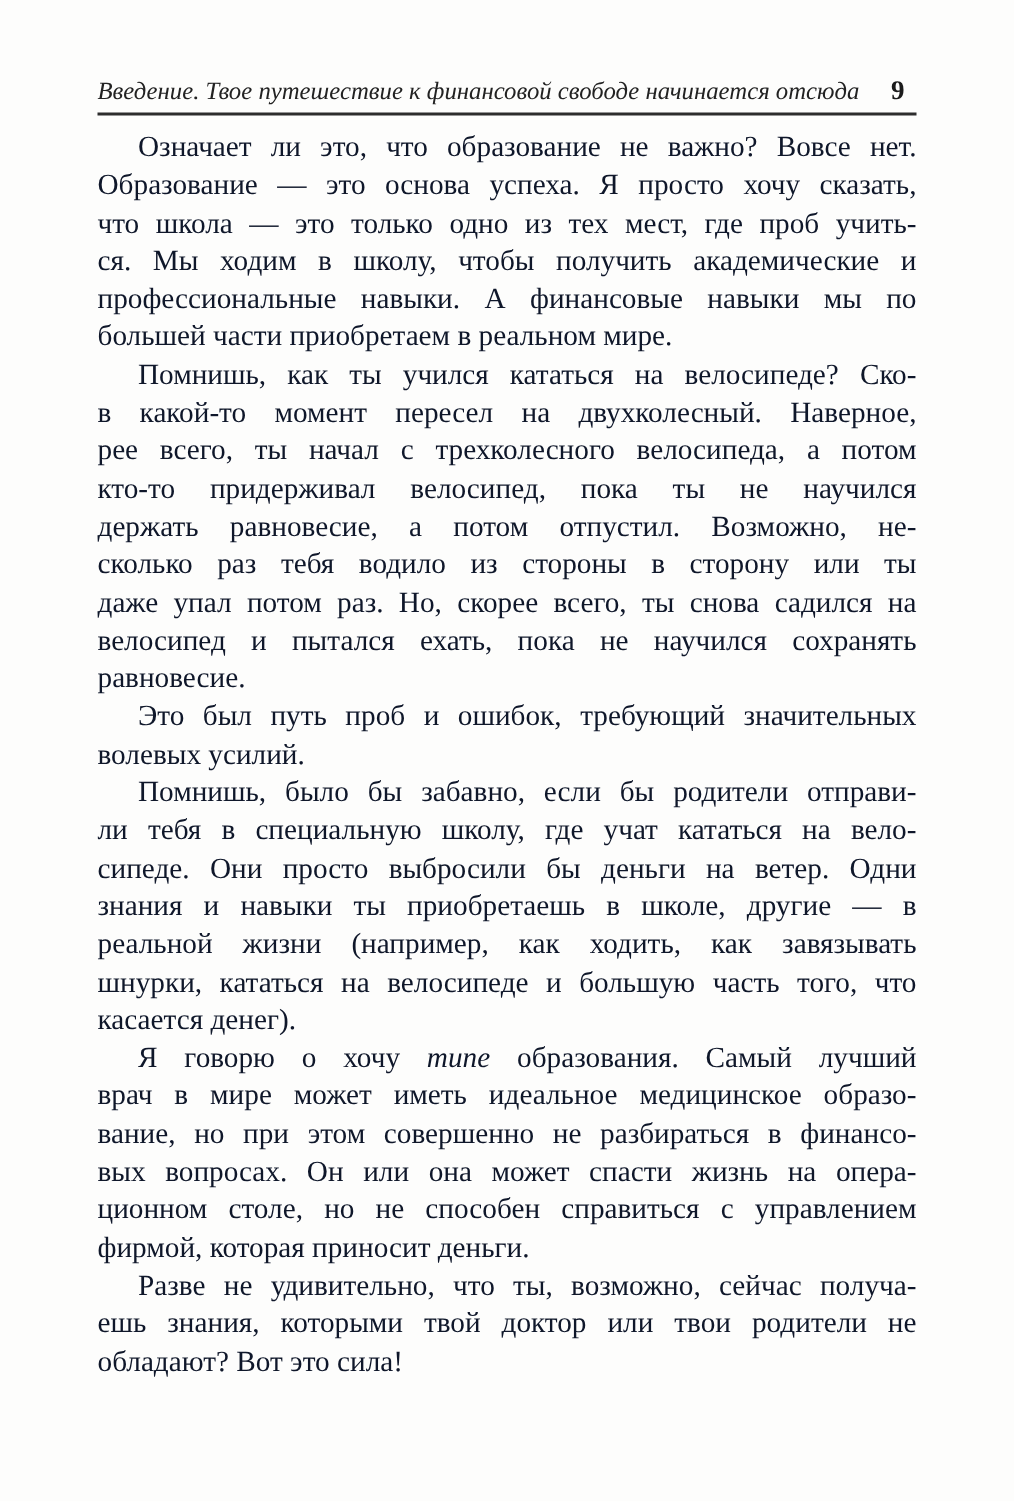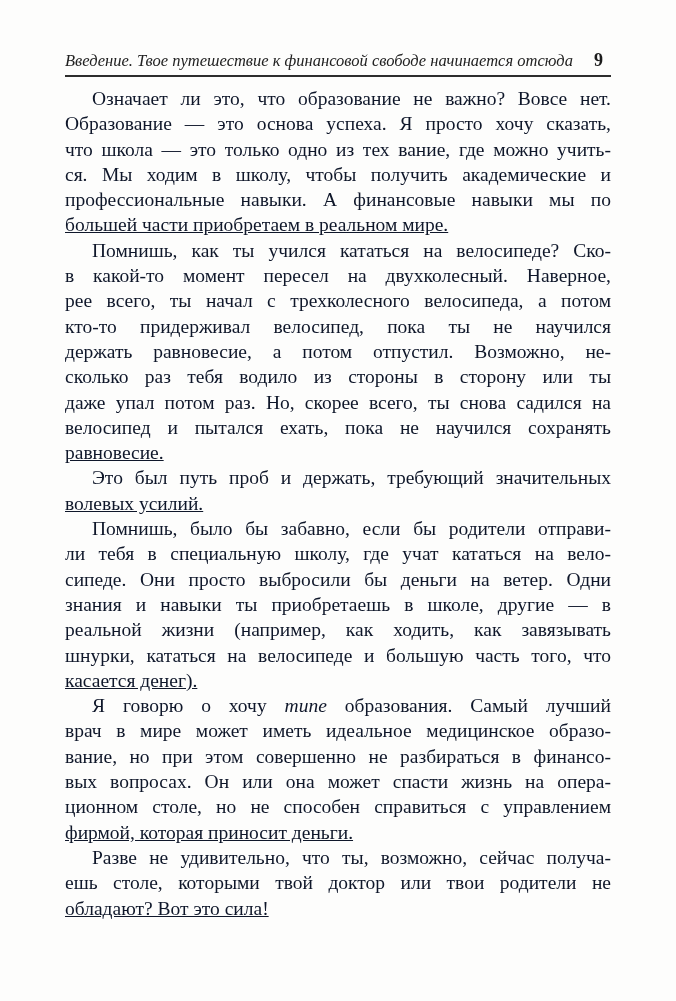--- a/index.html
+++ b/index.html
@@ -48,53 +48,53 @@
     font-size: 19.5px;
   }
   .para { margin: 0; }
   .line {
     line-height: 25.3px;
     text-align: justify;
     text-align-last: justify;
     white-space: normal;
   }
   .line.first { text-indent: 27px; }
-  .line.last { text-align-last: left; text-decoration: underline; }
+  .line.last { text-align-last: left; }
   .italic { font-style: italic; }
 </style>
 </head>
 <body>
 
 <div class="page">
   <div class="running-head">
     <span class="rh-title">Введение. Твое путешествие к финансовой свободе начинается отсюда</span>
     <span class="rh-page">9</span>
   </div>
   <div class="body-block">
       <div class="para">
         <div class="line first">Означает ли это, что образование не важно? Вовсе нет.</div>
         <div class="line">Образование — это основа успеха. Я просто хочу сказать,</div>
-        <div class="line">что школа — это только одно из тех вание, где можно учить-</div>
+        <div class="line">что школа — это только одно из тех мест, где проб учить-</div>
         <div class="line">ся. Мы ходим в школу, чтобы получить академические и</div>
         <div class="line">профессиональные навыки. А финансовые навыки мы по</div>
         <div class="line last">большей части приобретаем в реальном мире.</div>
       </div>
       <div class="para">
         <div class="line first">Помнишь, как ты учился кататься на велосипеде? Ско-</div>
         <div class="line">в какой-то момент пересел на двухколесный. Наверное,</div>
         <div class="line">рее всего, ты начал с трехколесного велосипеда, а потом</div>
         <div class="line">кто-то придерживал велосипед, пока ты не научился</div>
         <div class="line">держать равновесие, а потом отпустил. Возможно, не-</div>
         <div class="line">сколько раз тебя водило из стороны в сторону или ты</div>
         <div class="line">даже упал потом раз. Но, скорее всего, ты снова садился на</div>
         <div class="line">велосипед и пытался ехать, пока не научился сохранять</div>
         <div class="line last">равновесие.</div>
       </div>
       <div class="para">
-        <div class="line first">Это был путь проб и держать, требующий значительных</div>
+        <div class="line first">Это был путь проб и ошибок, требующий значительных</div>
         <div class="line last">волевых усилий.</div>
       </div>
       <div class="para">
         <div class="line first">Помнишь, было бы забавно, если бы родители отправи-</div>
         <div class="line">ли тебя в специальную школу, где учат кататься на вело-</div>
         <div class="line">сипеде. Они просто выбросили бы деньги на ветер. Одни</div>
         <div class="line">знания и навыки ты приобретаешь в школе, другие — в</div>
         <div class="line">реальной жизни (например, как ходить, как завязывать</div>
         <div class="line">шнурки, кататься на велосипеде и большую часть того, что</div>
         <div class="line last">касается денег).</div>
@@ -102,17 +102,17 @@
       <div class="para">
         <div class="line first"><span>Я говорю о хочу </span><span class="italic">типе</span><span> образования. Самый лучший</span></div>
         <div class="line">врач в мире может иметь идеальное медицинское образо-</div>
         <div class="line">вание, но при этом совершенно не разбираться в финансо-</div>
         <div class="line">вых вопросах. Он или она может спасти жизнь на опера-</div>
         <div class="line">ционном столе, но не способен справиться с управлением</div>
         <div class="line last">фирмой, которая приносит деньги.</div>
       </div>
       <div class="para">
         <div class="line first">Разве не удивительно, что ты, возможно, сейчас получа-</div>
-        <div class="line">ешь столе, которыми твой доктор или твои родители не</div>
+        <div class="line">ешь знания, которыми твой доктор или твои родители не</div>
         <div class="line last">обладают? Вот это сила!</div>
       </div>
     </div>
 </div>
 
 </body></html>

